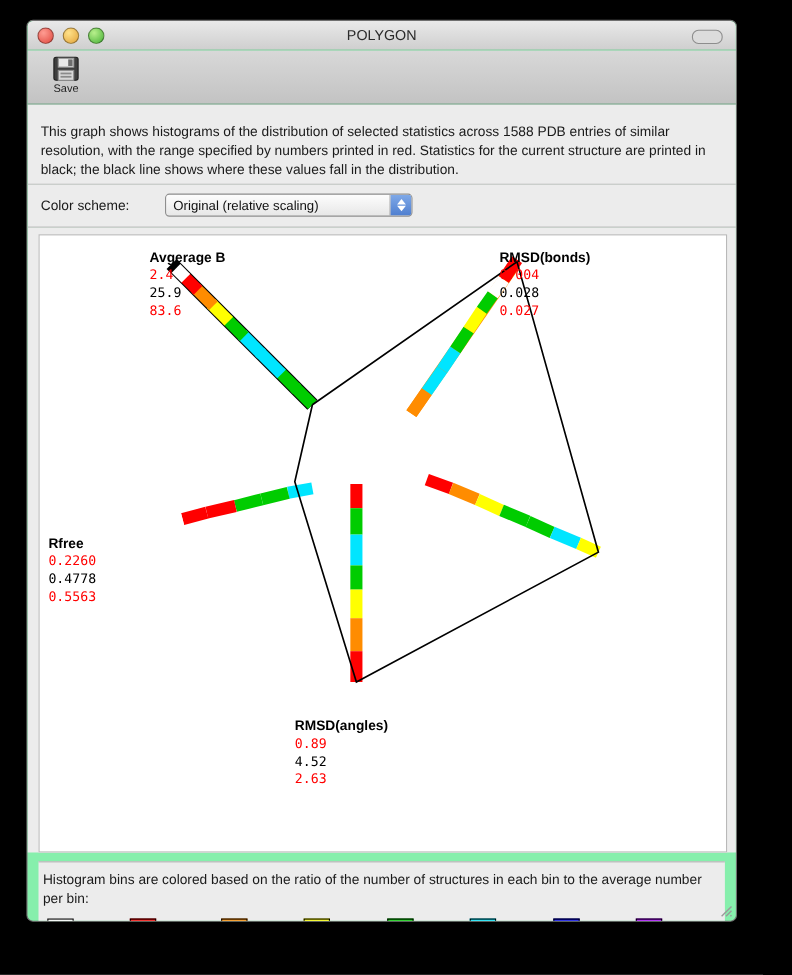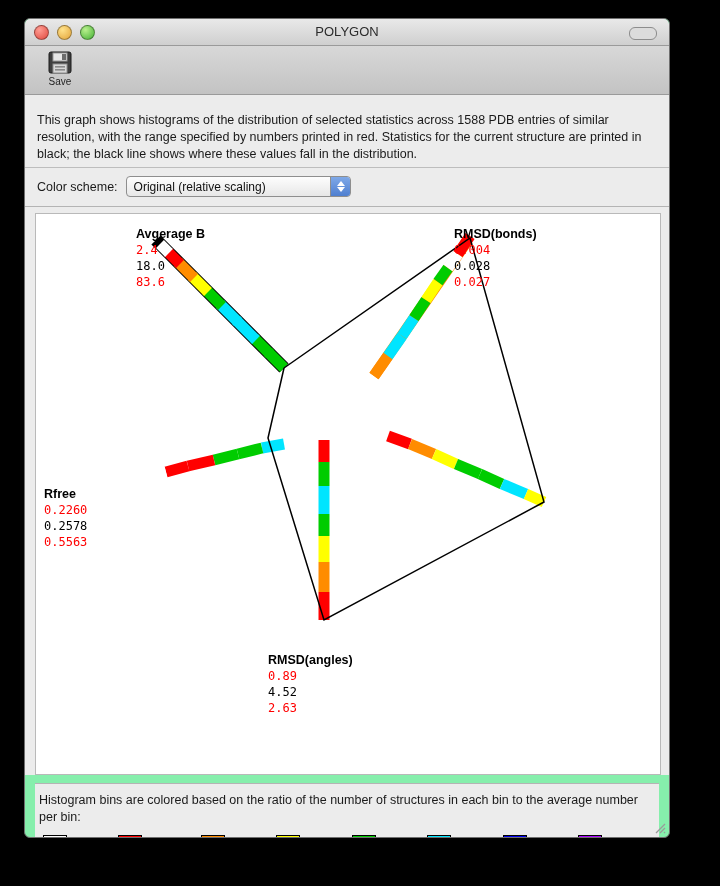--- a/index.html
+++ b/index.html
@@ -124,20 +124,21 @@
     width: 225px;
     height: 21px;
     background: linear-gradient(to bottom, #fdfdfd, #e7e7e7);
     border: 1px solid #8e8e8e;
     border-radius: 4px;
     font-size: 12px;
     color: #111;
     line-height: 21px;
     padding-left: 7px;
     box-sizing: border-box;
+    margin-left: 24px;
   }
   .popup .arrows {
     position: absolute;
     right: 0; top: 0;
     width: 19px; height: 100%;
     background: linear-gradient(to bottom, #7fa9e8, #4f7fd0);
     border-left: 1px solid #8e8e8e;
     border-top-right-radius: 3px;
     border-bottom-right-radius: 3px;
   }
@@ -321,21 +322,21 @@
             <line x1="130" y1="258" x2="106" y2="264" stroke="#ffffff" stroke-width="11"></line>
           </g>
         </g>
 
         <polyline points="248,154 434,24 508,288 288,406 232,224 248,154" fill="none" stroke="#000000" stroke-width="1.5"></polyline>
       </svg>
 
       <div class="lbl" style="left:100px; top:12px;">
         <div class="name">Avgerage B</div>
         <div class="red">2.4</div>
-        <div class="blk">18.0</div>
+        <div class="blk">25.9</div>
         <div class="red">83.6</div>
       </div>
 
       <div class="lbl" style="left:418px; top:12px;">
         <div class="name">RMSD(bonds)</div>
         <div class="red">0.004</div>
         <div class="blk">0.028</div>
         <div class="red">0.027</div>
       </div>
 
@@ -343,21 +344,21 @@
       <div class="lbl" style="left:232px; top:438px;">
         <div class="name">RMSD(angles)</div>
         <div class="red">0.89</div>
         <div class="blk">4.52</div>
         <div class="red">2.63</div>
       </div>
 
       <div class="lbl" style="left:8px; top:272px;">
         <div class="name">Rfree</div>
         <div class="red">0.2260</div>
-        <div class="blk">0.2578</div>
+        <div class="blk">0.4778</div>
         <div class="red">0.5563</div>
       </div>
     </div>
   </div>
 
   <div class="legendbox">
     <p>Histogram bins are colored based on the ratio of the number of structures in each bin to the average number per bin:</p>
     <div class="swatches">
       <div class="sw" style="background:#ffffff"></div>
       <span class="sw-txt">=&lt; 0.1</span>

